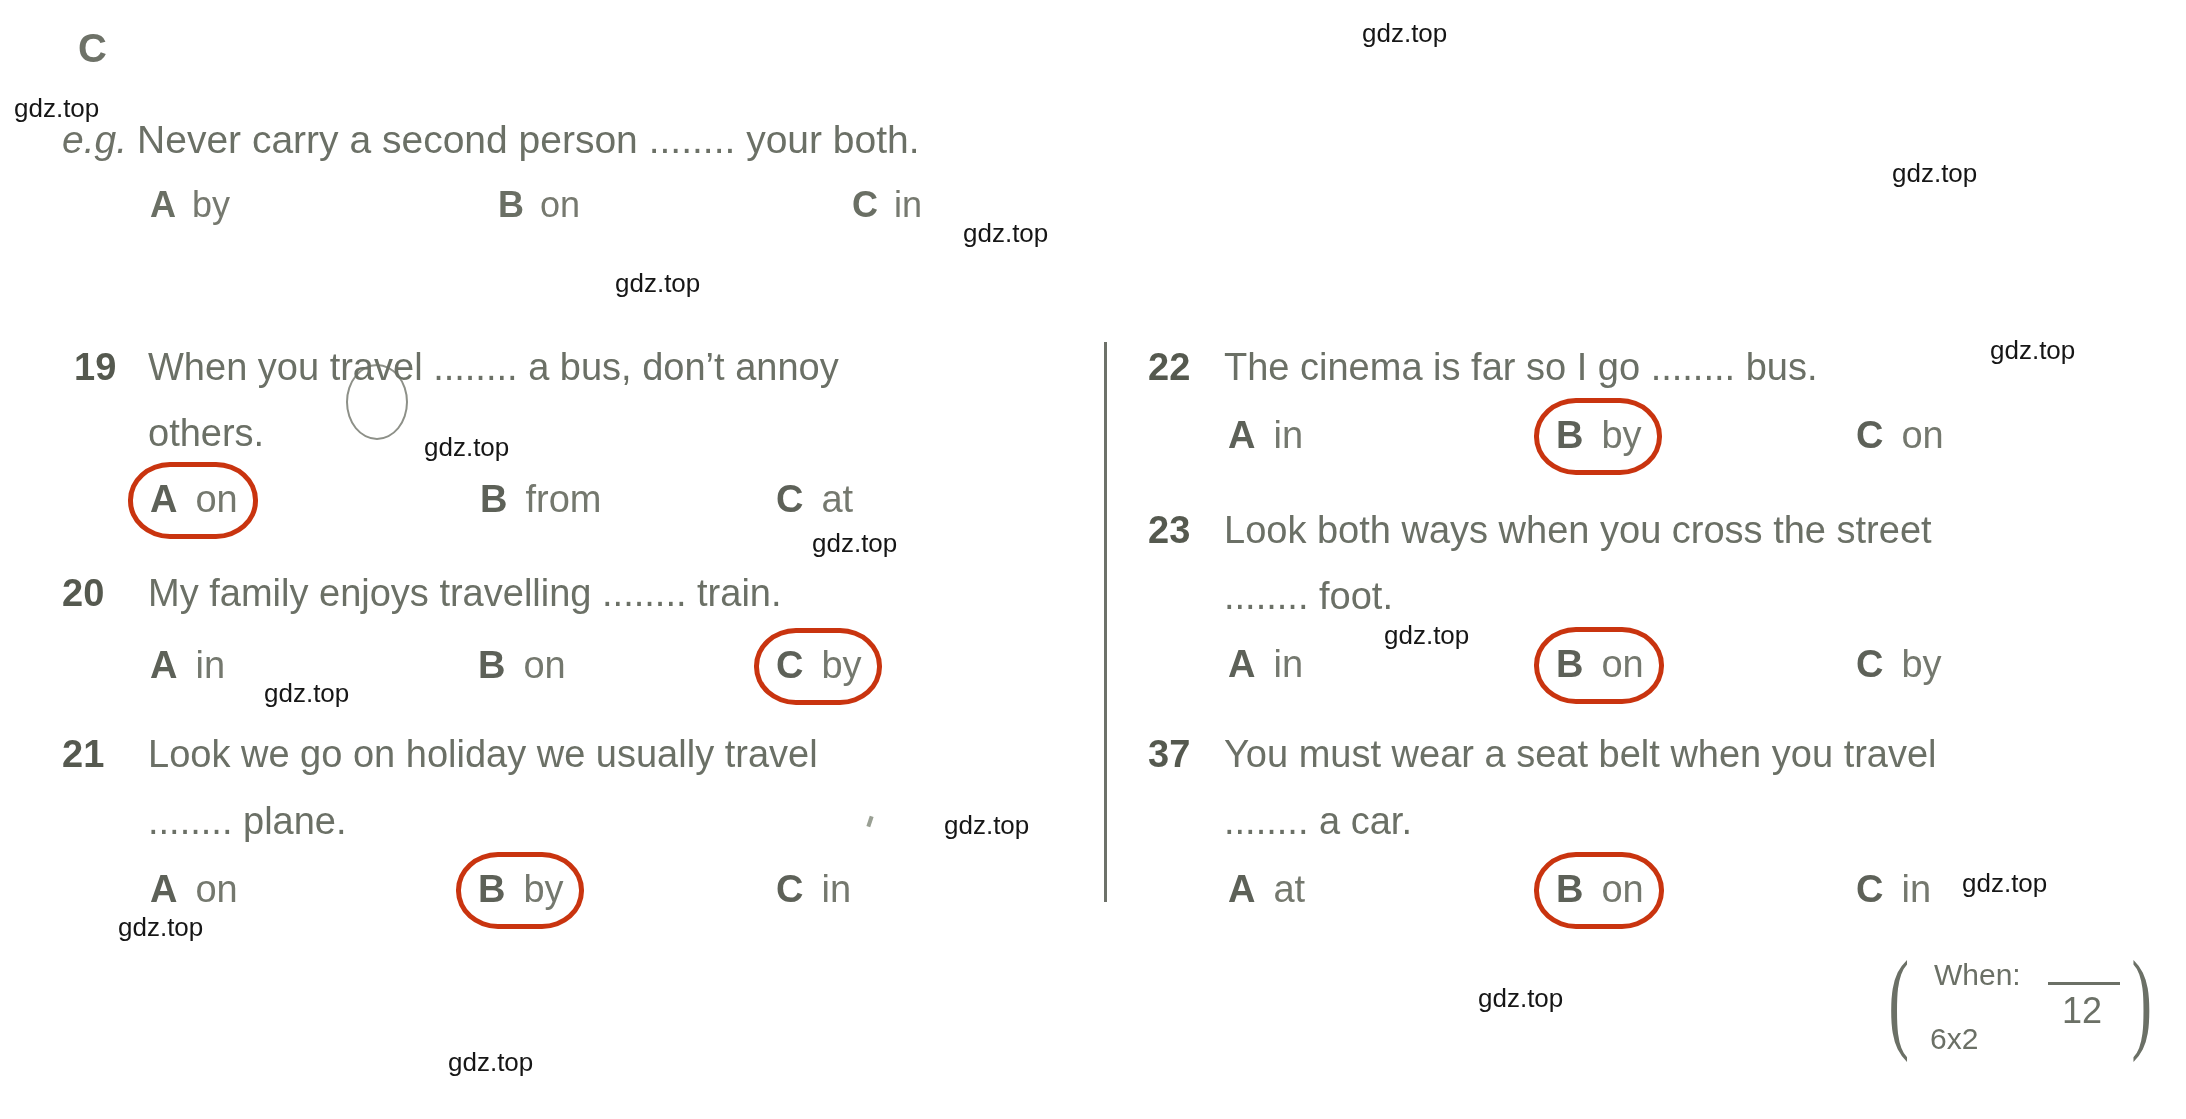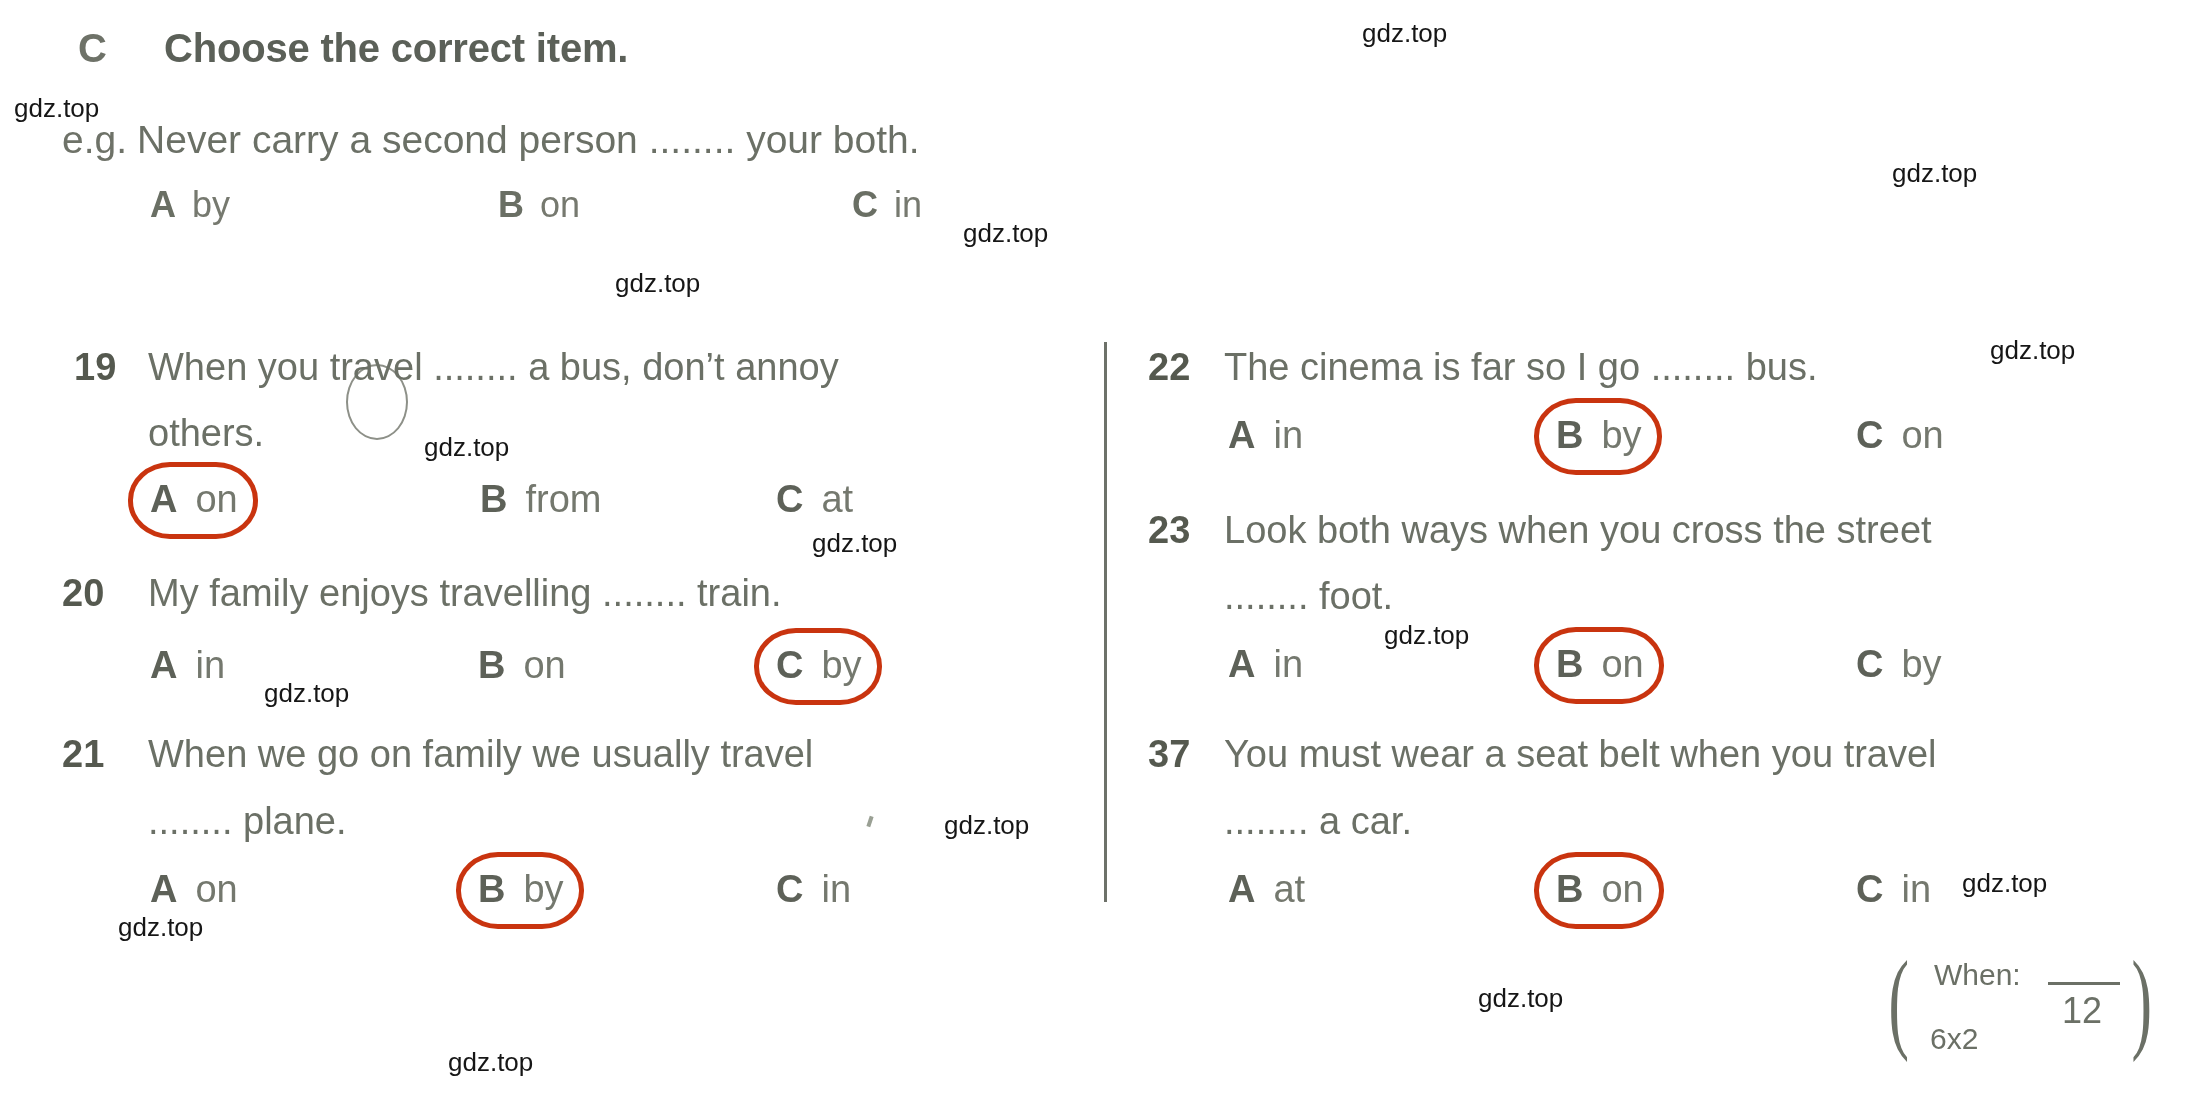--- a/index.html
+++ b/index.html
@@ -43,20 +43,21 @@
   }
 
   
   #example-block {
     position: absolute;
     left: 62px;
     top: 118px;
     white-space: nowrap;
   }
   #example-block .eg-label {
+    font-style: italic;
     font-size: 39px;
     color: #6e7268;
     margin-right: 10px;
   }
   #example-block .eg-text {
     font-size: 39px;
     color: #6b7066;
   }
 
   #example-options {
@@ -208,21 +209,20 @@
     height: 11px;
     background: #9aa094;
     transform: rotate(18deg);
   }
 </style>
 </head>
 <body>
 
 <div id="exercise-header">
   <span class="ex-letter">C</span>
-  <span class="ex-title">Choose the correct item.</span>
 </div>
 
 <div id="example-block">
   <span class="eg-label">e.g.</span><span class="eg-text">Never carry a second person ........ your both.</span>
 </div>
 
 <div id="example-options">
   <span class="opt abs" style="left:0px;top:0px;">
     <span class="opt-letter">A</span><span class="opt-word">by</span>
   </span>
@@ -265,21 +265,21 @@
       <span class="opt-letter">B</span><span class="opt-word">on</span>
     </span>
     <span class="opt circled" style="left:626px; top:0px;">
       <span class="opt-letter">C</span><span class="opt-word">by</span>
     </span>
   </div>
 </div>
 
 <div class="question">
   <span class="q-num" style="left:62px;  top:733px;">21</span>
-  <span class="q-text" style="left:148px; top:733px;">When  we  go  on  family  we  usually  travel</span>
+  <span class="q-text" style="left:148px; top:733px;">Look  we  go  on  holiday  we  usually  travel</span>
   <span class="q-text" style="left:148px; top:800px;">........ plane.</span>
   <div class="q-options" style="left:150px; top:868px;">
     <span class="opt" style="left:0px;   top:0px;">
       <span class="opt-letter">A</span><span class="opt-word">on</span>
     </span>
     <span class="opt circled" style="left:328px; top:0px;">
       <span class="opt-letter">B</span><span class="opt-word">by</span>
     </span>
     <span class="opt" style="left:626px; top:0px;">
       <span class="opt-letter">C</span><span class="opt-word">in</span>

